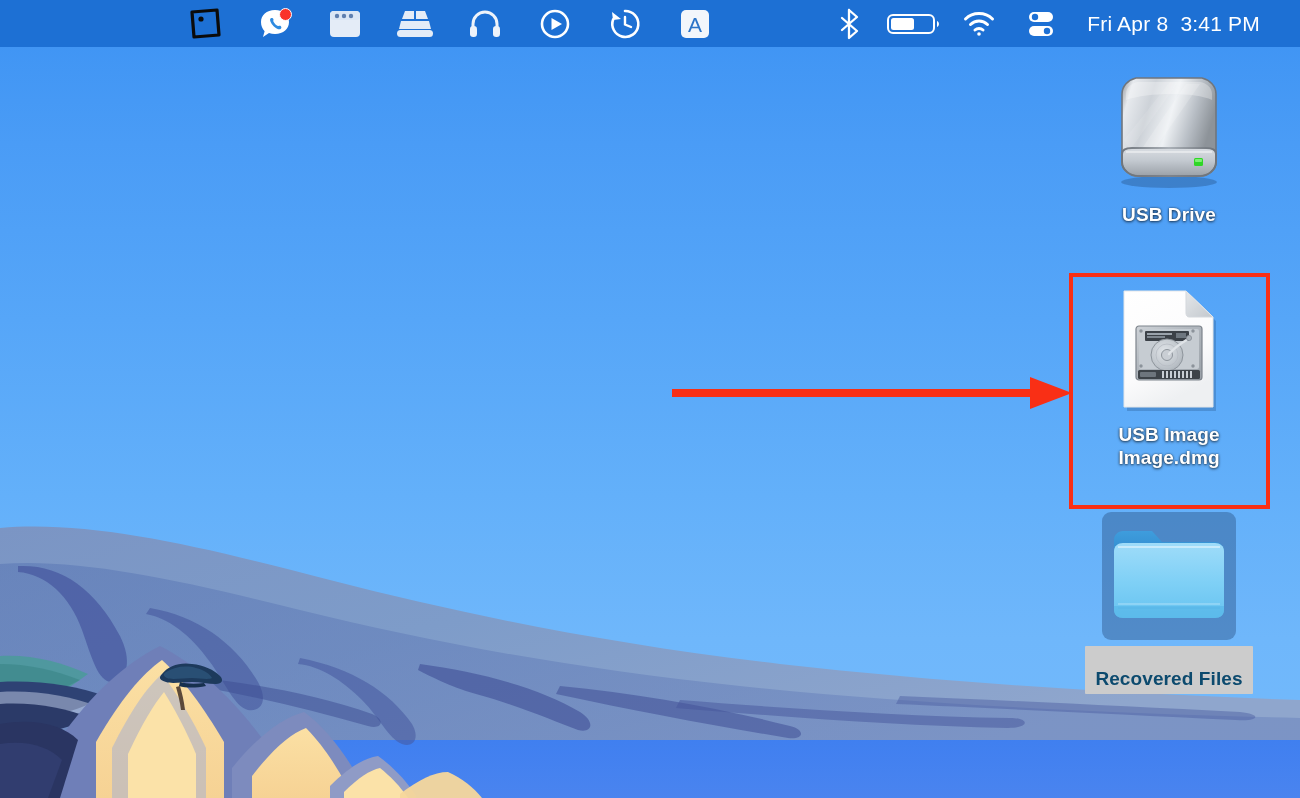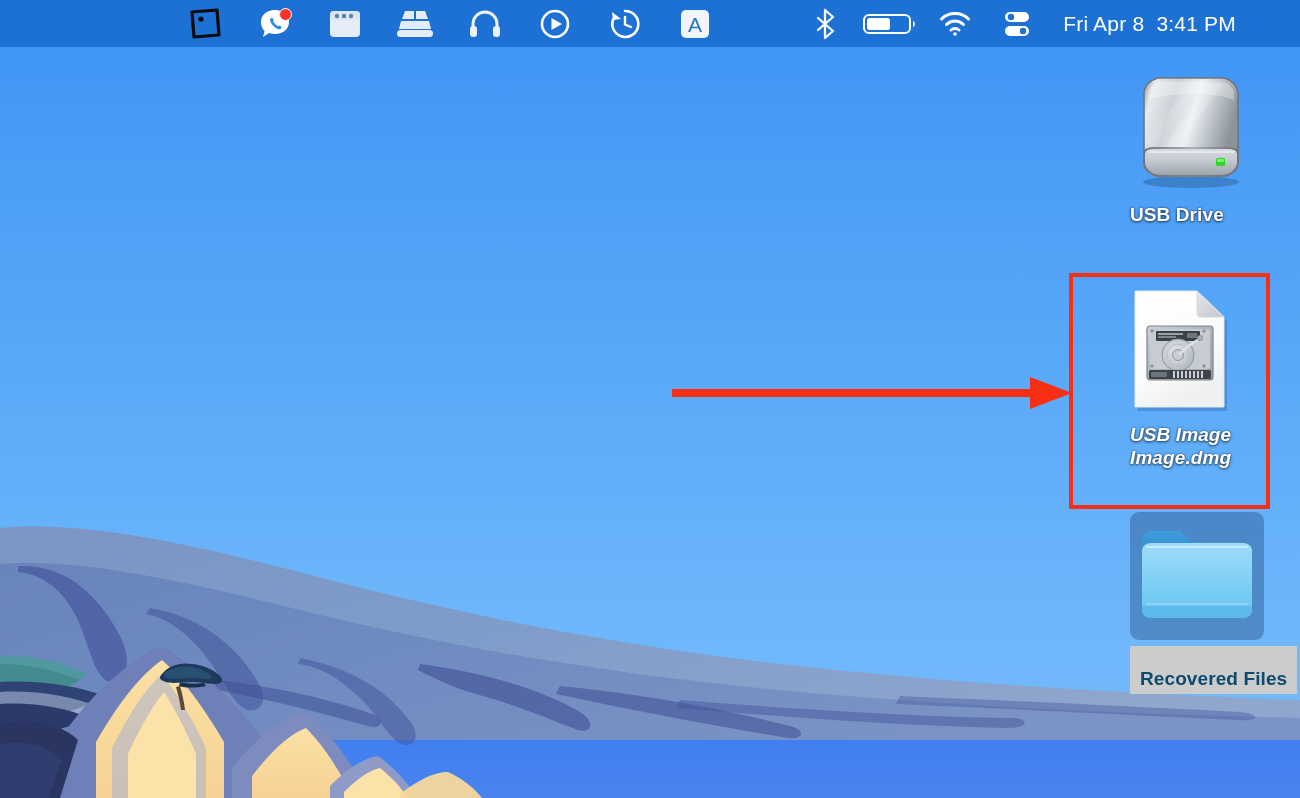--- a/index.html
+++ b/index.html
@@ -31,55 +31,54 @@
     display:flex; align-items:center;
     z-index:40;
   }
   .mb-left { display:flex; align-items:center; padding-left:170px; gap:0px; }
   .mb-item {
     height:47px; display:flex; align-items:center; justify-content:center;
     width:70px; cursor:default;
   }
   .mb-right {
     margin-left:auto; display:flex; align-items:center;
-    padding-right:64px; gap:6px;
+    padding-right:40px; gap:6px;
   }
   .mb-ritem {
     height:47px; display:flex; align-items:center; justify-content:center;
     width:56px;
   }
   #clock {
     color:#ffffff; font-size:21px; font-weight:400;
     letter-spacing:0.2px; white-space:pre; padding-left:12px;
   }
   .badge-dot {
     position:absolute; width:13px; height:13px; border-radius:50%;
     background:#f9332b; top:1px; right:0px;
     border:1.5px solid #ffffff;
   }
 
   
   .desk-icon {
     position:absolute; width:150px;
-    display:flex; flex-direction:column; align-items:flex-start;
+    display:flex; flex-direction:column; align-items:center;
     z-index:20;
-    margin-left:36px;
   }
   .icon-label {
     margin-top:7px; color:#ffffff; font-size:19px; font-weight:bold;
     text-align:center; line-height:1.22;
     text-shadow:0 1px 3px rgba(0,0,0,.65), 0 0 2px rgba(0,0,0,.5);
     letter-spacing:.1px;
   }
 
   
   #icon-usb-drive { left:1094px; top:66px; }
 
   
-  #icon-dmg { left:1094px; top:288px;font-style:italic; }
+  #icon-dmg { left:1094px; top:288px; }
 
   
   #icon-folder { left:1094px; top:512px; }
   #icon-folder .icon-art-wrap {
     background:rgba(40,78,128,.42);
     border-radius:9px;
     padding:6px;
   }
   #icon-folder .icon-label {
     margin-top:6px;

